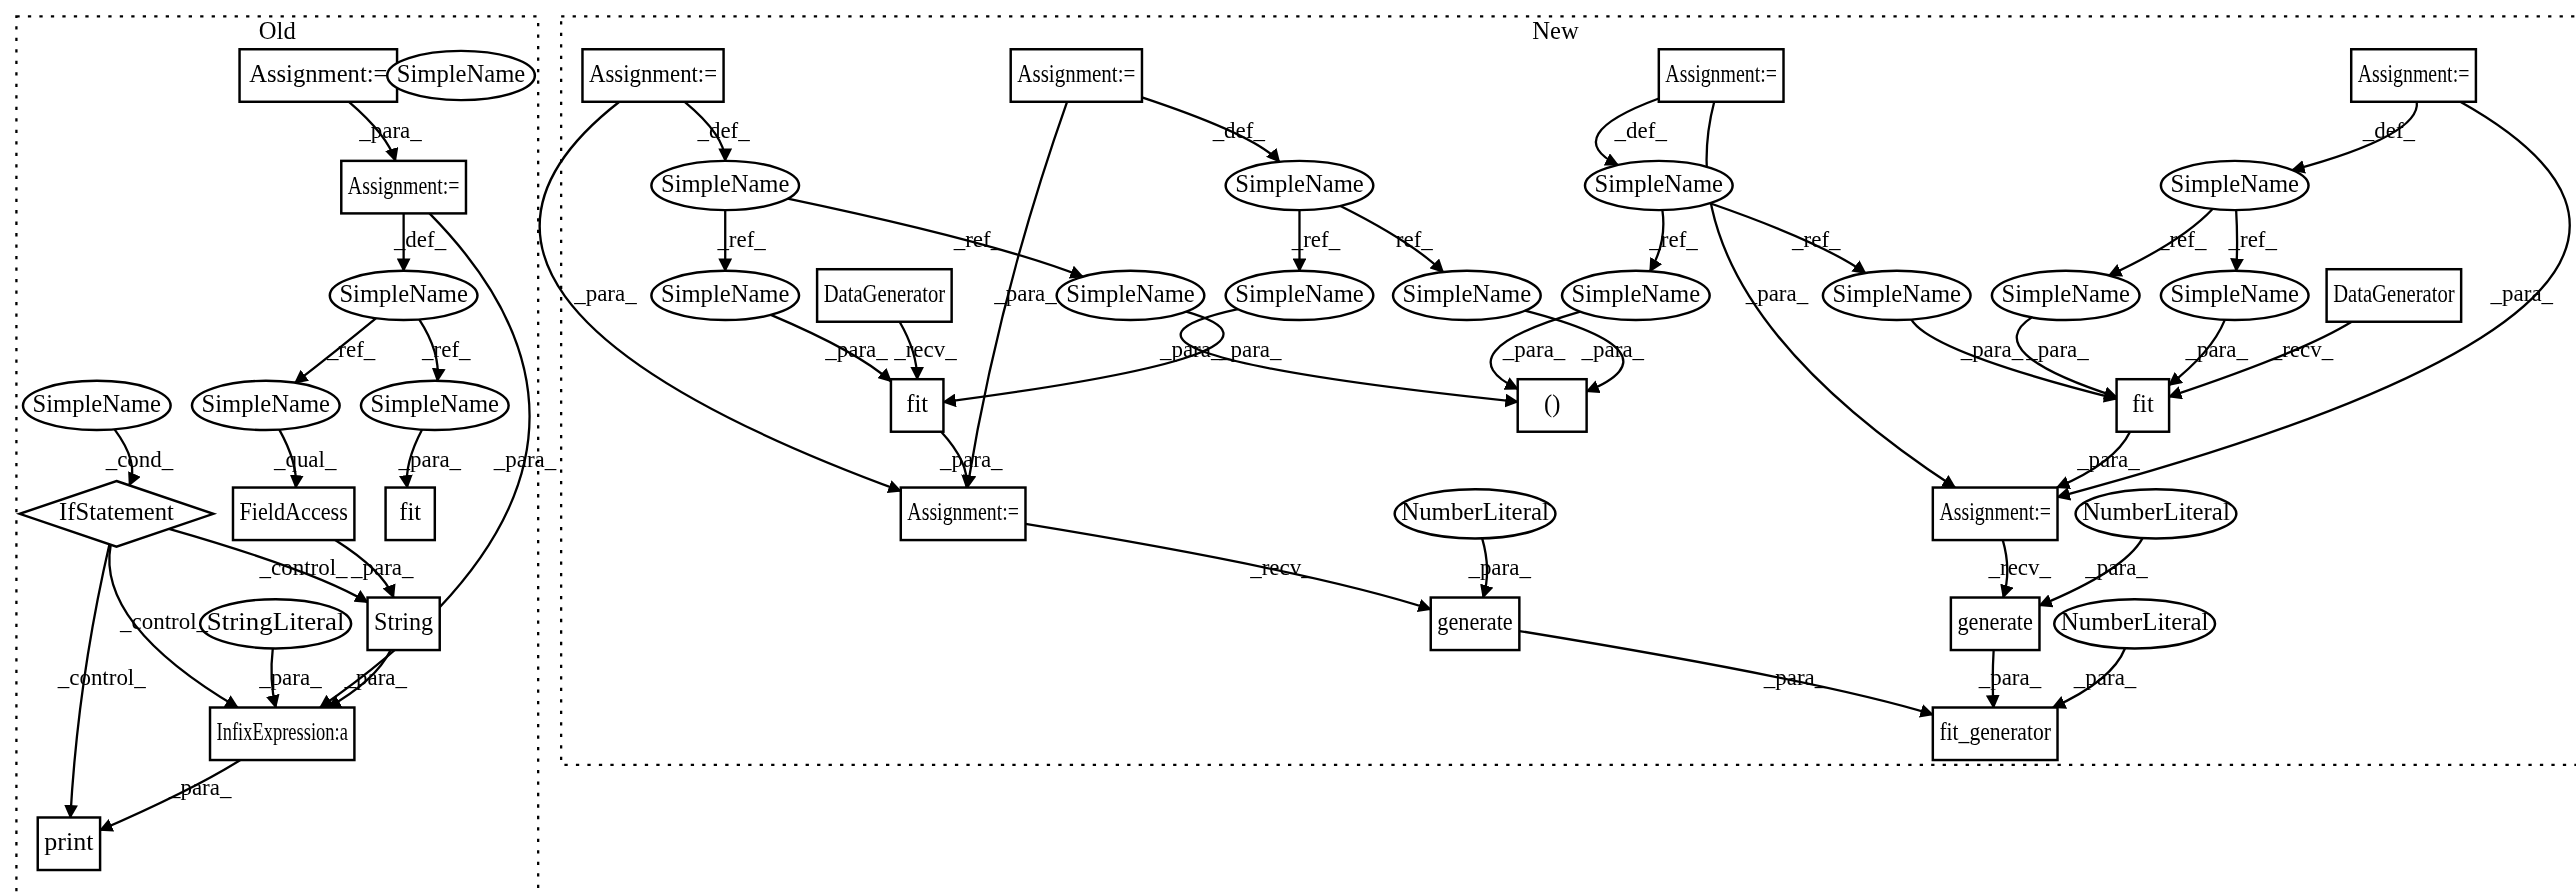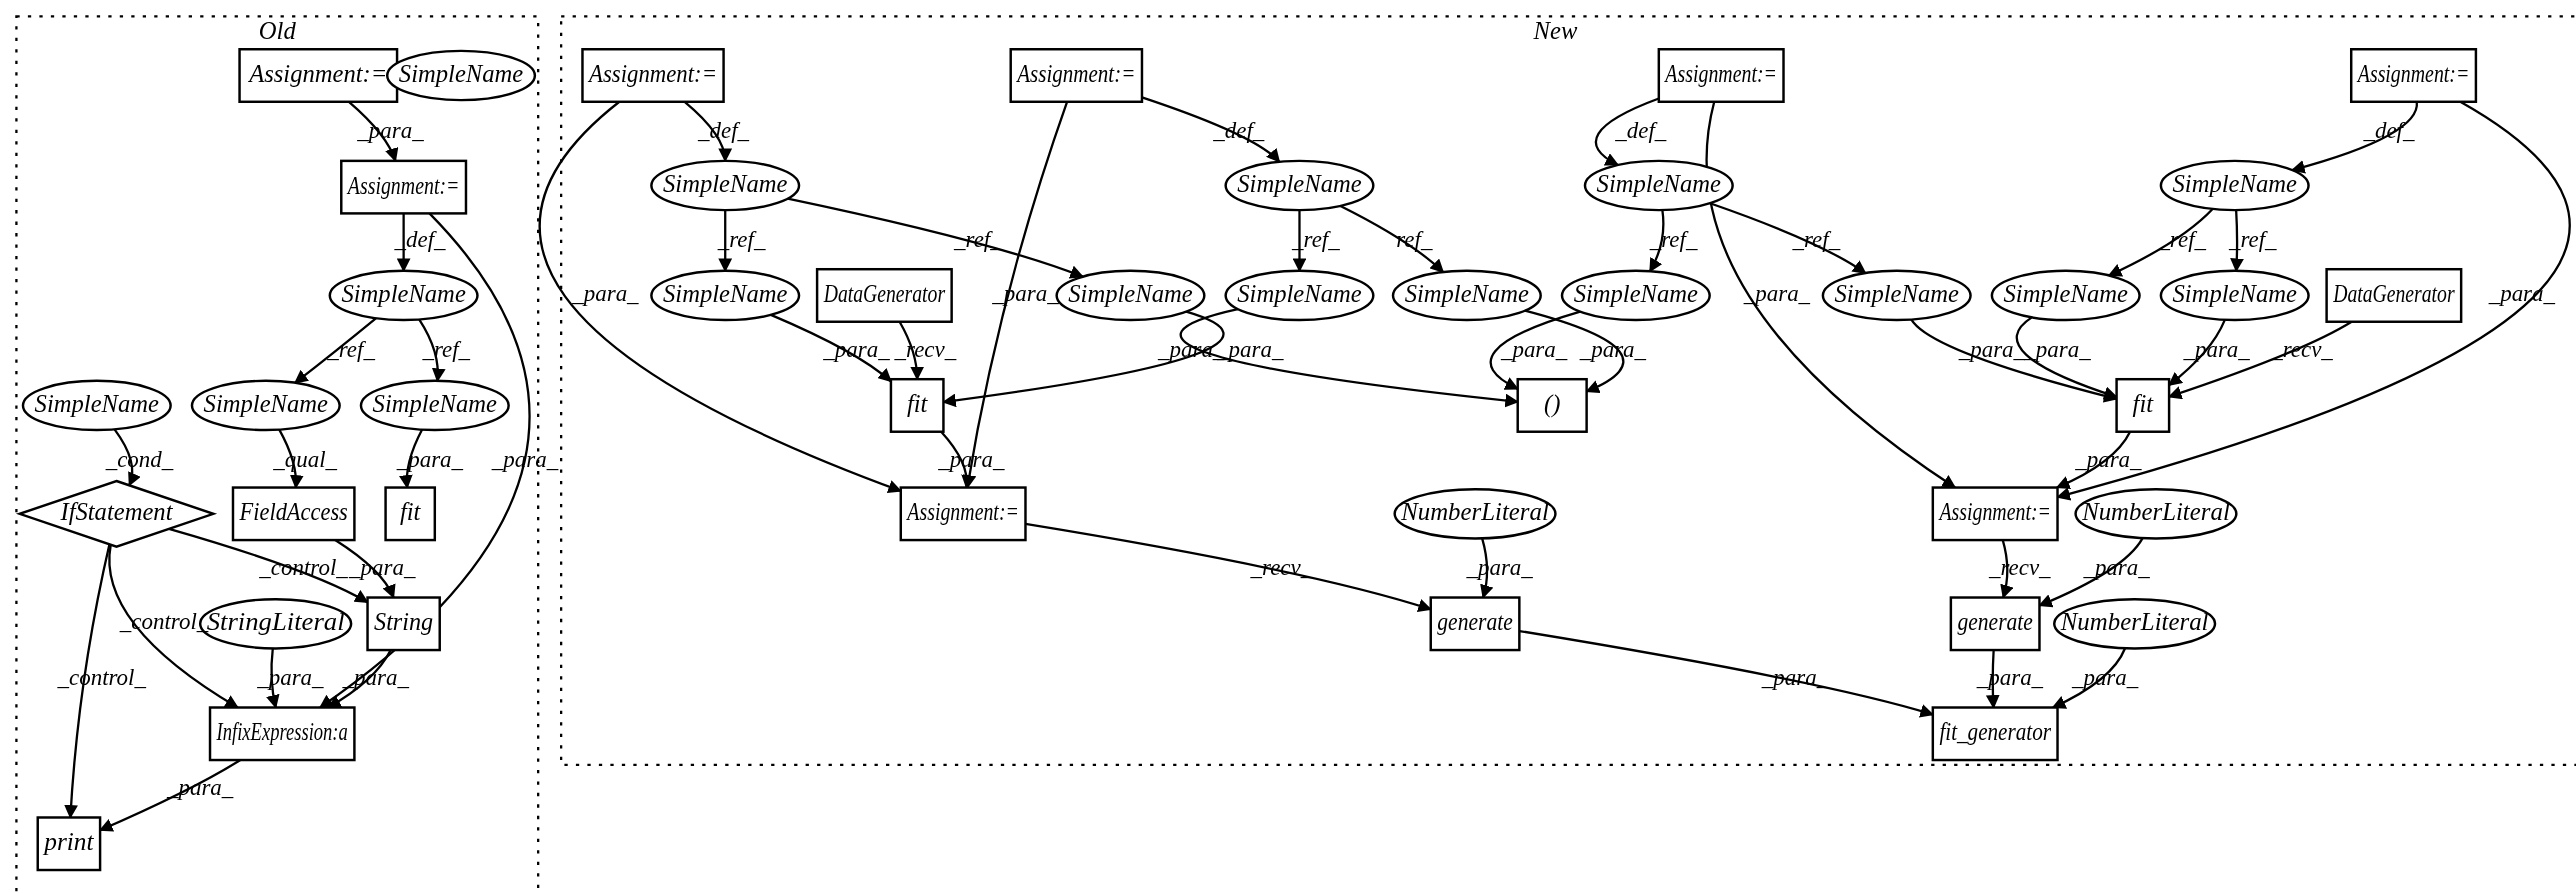--- a/index.html
+++ b/index.html
@@ -6,21 +6,20 @@
     margin: 0;
     padding: 0;
     background: #ffffff;
   }
   #canvas {
     position: relative;
     width: 2576px;
     height: 893px;
     background: #ffffff;
     font-family: "Liberation Serif", "DejaVu Serif", serif;
-    font-style: italic;
   }
   svg#graph {
     position: absolute;
     top: 0; left: 0;
     width: 2576px;
     height: 893px;
   }
   .cluster-border {
     fill: none;
     stroke: #000000;

